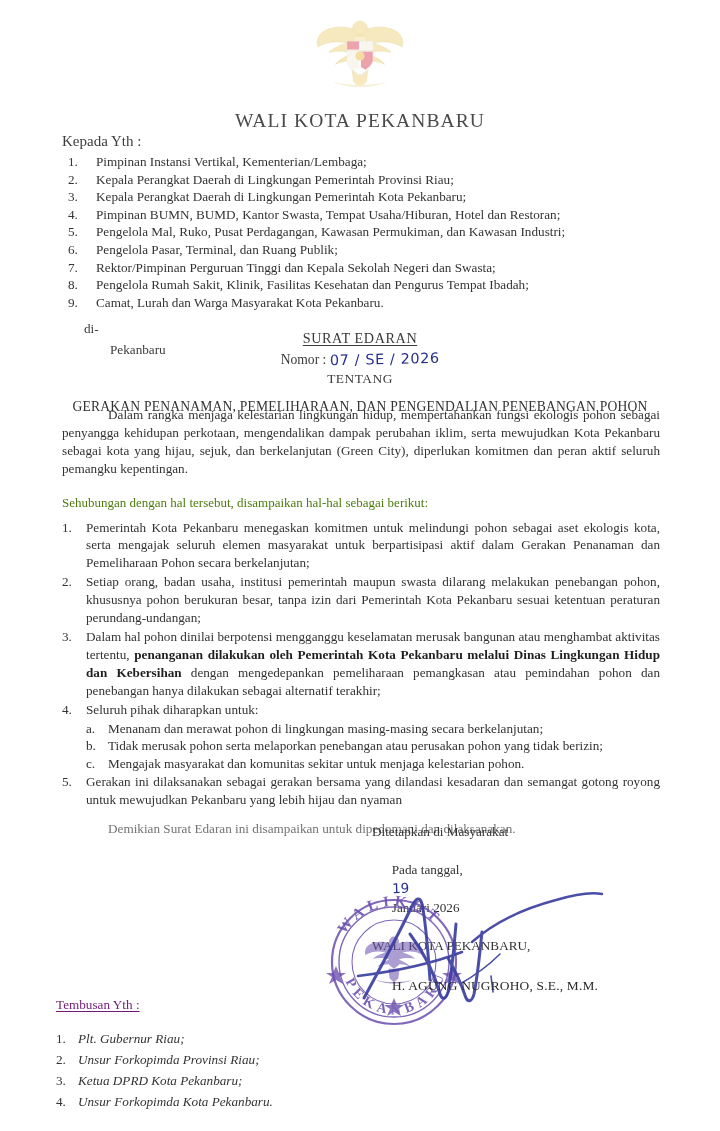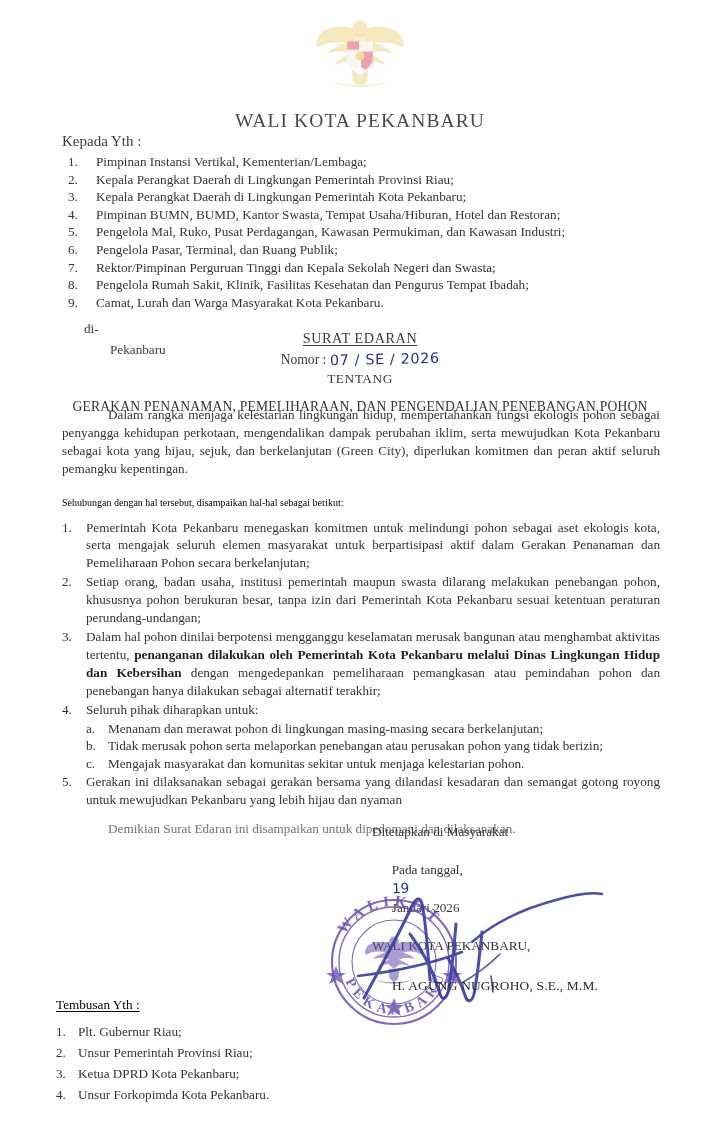--- a/index.html
+++ b/index.html
@@ -137,23 +137,23 @@
   p.para {
     margin: 0 0 10px 0;
     font-size: 13.2px;
     line-height: 17.9px;
     text-align: justify;
     text-indent: 46px;
     color: #333;
   }
   p.plain {
     margin: 16px 0 7px 0;
-    font-size: 10px;
+    font-size: 13px;
     line-height: 17.9px;
-    color: #000000;
+    color: #4d7c0f;
     text-indent: 0;
   }
   .num-row {
     display: flex;
     font-size: 13.2px;
     line-height: 17.9px;
     color: #333;
     margin-bottom: 1px;
   }
   .num-lbl {
@@ -235,31 +235,31 @@
   .tembusan {
     position: absolute;
     left: 56px;
     top: 997px;
     width: 420px;
   }
   .tbs-head {
     font-size: 13.2px;
     text-decoration: underline;
     text-underline-offset: 2px;
-    color: #000000;
-    margin-bottom: 8px;
+    color: #701a75;
+    margin-bottom: 15px;
   }
   .tbs-row {
     display: flex;
     font-size: 13.2px;
     line-height: 21px;
     color: #333;
   }
   .tbs-num { flex: 0 0 22px; width: 22px; }
-  .tbs-text { flex: 1; }
+  .tbs-text { flex: 1; font-style: italic; }
 </style>
 </head>
 <body>
 
 <div id="page">
 
   <div class="emblem-wrap">
     <svg class="emblem" viewBox="0 0 100 92">
       <g>
 
@@ -444,21 +444,21 @@
   <div class="sig-name">H. AGUNG NUGROHO, S.E., M.M.</div>
 
   <div class="tembusan">
     <div class="tbs-head">Tembusan Yth :</div>
     <div class="tbs-row">
       <span class="tbs-num">1.</span>
       <span class="tbs-text">Plt. Gubernur Riau;</span>
     </div>
     <div class="tbs-row">
       <span class="tbs-num">2.</span>
-      <span class="tbs-text">Unsur Pemerintah Provinsi Riau;</span>
+      <span class="tbs-text">Unsur Forkopimda Provinsi Riau;</span>
     </div>
     <div class="tbs-row">
       <span class="tbs-num">3.</span>
       <span class="tbs-text">Ketua DPRD Kota Pekanbaru;</span>
     </div>
     <div class="tbs-row">
       <span class="tbs-num">4.</span>
       <span class="tbs-text">Unsur Forkopimda Kota Pekanbaru.</span>
     </div>
   </div>

